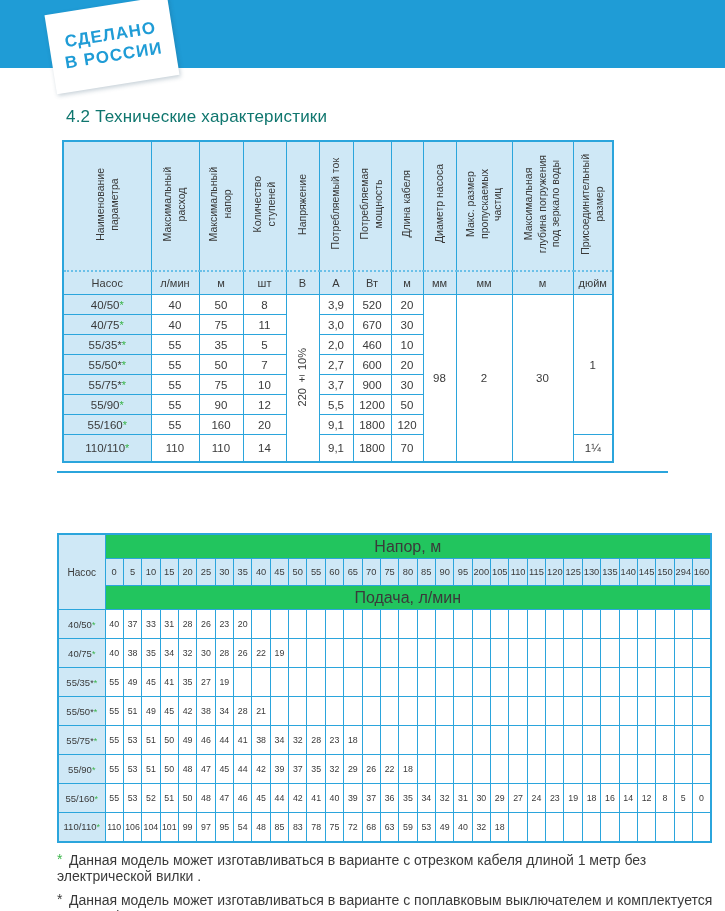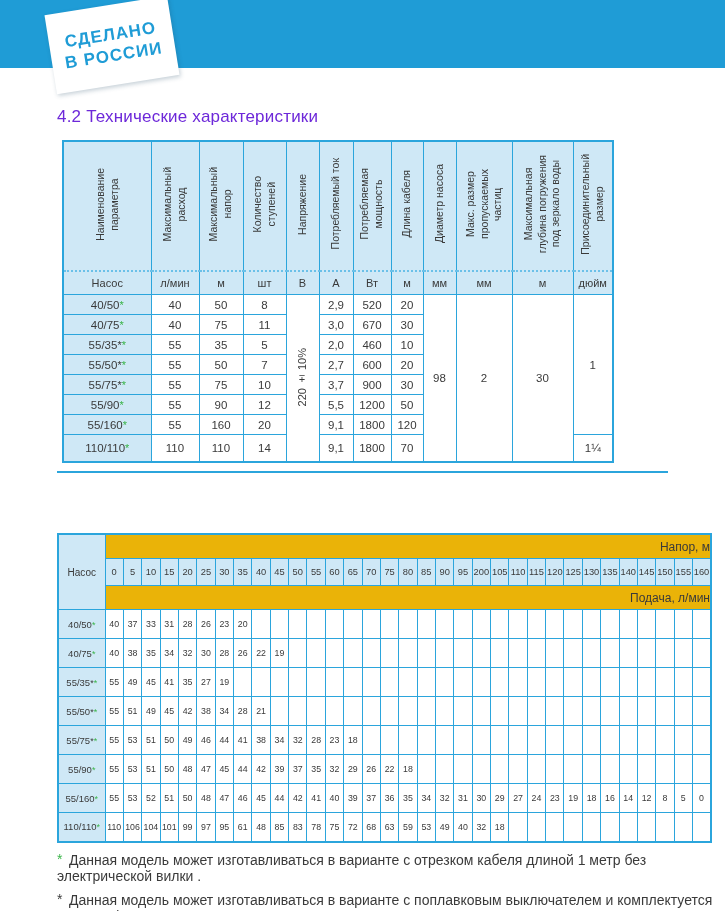--- a/index.html
+++ b/index.html
@@ -7,21 +7,21 @@
         font-family:"Liberation Sans",sans-serif;color:#3a3a3a;overflow:hidden;}
 
   
   .band{position:absolute;left:0;top:0;width:725px;height:68px;background:#1f9cd6;}
   .stamp{position:absolute;left:50px;top:5px;width:124px;height:80px;background:#ffffff;
          transform:rotate(-9deg);display:flex;flex-direction:column;align-items:center;
          justify-content:center;box-shadow:1px 2px 4px rgba(30,70,100,.25);}
   .stamp-line{color:#1f9cd6;font-weight:bold;font-size:17px;letter-spacing:1px;line-height:1.25;}
 
   
-  .section-title{position:absolute;left:57px;font-size:17px;color:#6d28d9;letter-spacing:.2px;}
+  .section-title{position:absolute;left:66px;font-size:17px;color:#0f766e;letter-spacing:.2px;}
   #title-specs{top:107px;}
   #title-flow{top:487px;}
 
   
   .divider{position:absolute;left:57px;top:471px;width:611px;height:2px;background:#2ba5dc;}
 
   table{border-collapse:collapse;}
 
   
   .specs-wrap{position:absolute;left:62px;top:140px;}
@@ -37,21 +37,21 @@
   #specs-table tbody tr{height:20px;}
   #specs-table tbody tr.last-row{height:27px;}
   #specs-table tbody th.model-cell{background:#cfe8f6;font-weight:normal;font-size:11.5px;}
   #specs-table tbody td{background:#ffffff;font-size:11.5px;}
 
   
   .flow-wrap{position:absolute;left:57px;top:533px;}
   #flow-table{width:655px;table-layout:fixed;border:2px solid #2ba5dc;}
   #flow-table th,#flow-table td{border:1px solid #2ba5dc;padding:0;text-align:center;overflow:hidden;}
   #flow-table .corner{background:#cfe8f6;font-weight:normal;font-size:10px;}
-  #flow-table .span-label{background:#eab308;font-weight:normal;font-size:12px;height:23px;text-align:right;}
+  #flow-table .span-label{background:#22c55e;font-weight:normal;font-size:16px;height:23px;}
   #flow-table .hv{background:#cfe8f6;font-weight:normal;font-size:9.3px;height:26px;}
   #flow-table tbody tr{height:29px;}
   #flow-table tbody th.model-cell{background:#cfe8f6;font-weight:normal;font-size:9.5px;}
   #flow-table tbody td.fv{background:#ffffff;font-size:8.8px;}
 
   
   .mark{font-size:.95em;}
   .mark.green{color:#3bb54a;}
   .mark.black{color:#3a3a3a;}
 
@@ -132,21 +132,21 @@
             <th class="unit-th">дюйм</th>
           </tr>
         </thead>
         <tbody>
           <tr>
             <th class="model-cell">40/50<span class="mark green">*</span></th>
             <td>40</td>
             <td>50</td>
             <td>8</td>
             <td rowspan="8"><div class="vtext nowrap">220 ± 10%</div></td>
-            <td>2,9</td>
+            <td>3,9</td>
             <td>520</td>
             <td>20</td>
             <td rowspan="8">98</td>
             <td rowspan="8">2</td>
             <td rowspan="8">30</td>
             <td rowspan="7">1</td>
           </tr>
           <tr>
             <th class="model-cell">40/75<span class="mark green">*</span></th>
             <td>40</td>
@@ -286,21 +286,21 @@
             <th class="hv">105</th>
             <th class="hv">110</th>
             <th class="hv">115</th>
             <th class="hv">120</th>
             <th class="hv">125</th>
             <th class="hv">130</th>
             <th class="hv">135</th>
             <th class="hv">140</th>
             <th class="hv">145</th>
             <th class="hv">150</th>
-            <th class="hv">155</th>
+            <th class="hv">294</th>
             <th class="hv">160</th>
           </tr>
           <tr>
             <th class="span-label" colspan="33">Подача, л/мин</th>
           </tr>
         </thead>
         <tbody>
           <tr>
             <th class="model-cell">40/50<span class="mark green">*</span></th>
             <td class="fv">40</td>
@@ -555,21 +555,21 @@
           </tr>
           <tr>
             <th class="model-cell">110/110<span class="mark green">*</span></th>
             <td class="fv">110</td>
             <td class="fv">106</td>
             <td class="fv">104</td>
             <td class="fv">101</td>
             <td class="fv">99</td>
             <td class="fv">97</td>
             <td class="fv">95</td>
-            <td class="fv">61</td>
+            <td class="fv">54</td>
             <td class="fv">48</td>
             <td class="fv">85</td>
             <td class="fv">83</td>
             <td class="fv">78</td>
             <td class="fv">75</td>
             <td class="fv">72</td>
             <td class="fv">68</td>
             <td class="fv">63</td>
             <td class="fv">59</td>
             <td class="fv">53</td>

